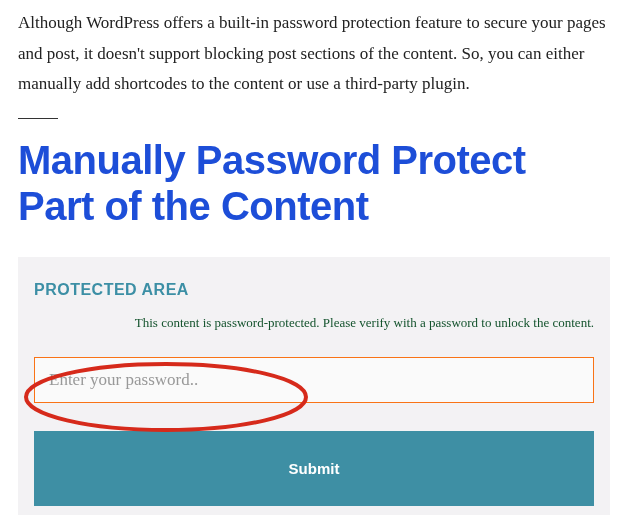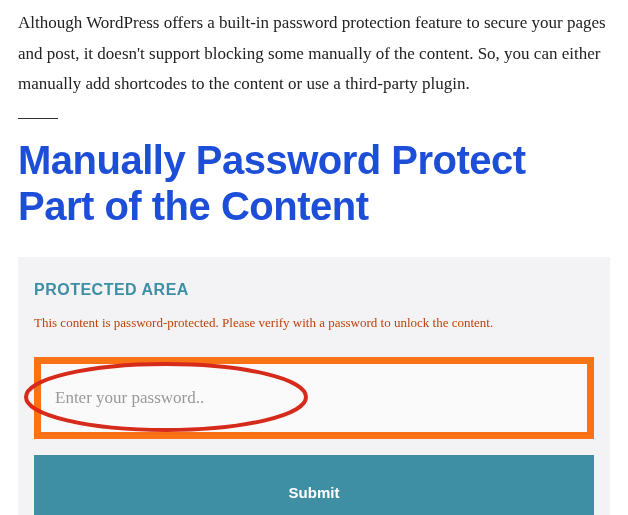--- a/index.html
+++ b/index.html
@@ -45,33 +45,34 @@
       font-family: -apple-system, BlinkMacSystemFont, "Segoe UI", Helvetica, Arial, sans-serif;
       font-size: 16px;
       font-weight: 700;
       color: #3c8fa5;
       letter-spacing: 0.5px;
       margin-bottom: 16px;
     }
     .protected-desc {
       font-family: Georgia, 'Times New Roman', serif;
       font-size: 13px;
-      color: #c2410c;
+      color: #14532d;
       margin-bottom: 26px;
+      text-align: right;
     }
     .password-input {
       width: 100%;
-      padding: 24px 14px;
+      padding: 12px 14px;
       font-size: 17px;
       font-family: Georgia, 'Times New Roman', serif;
       font-style: italic;
       color: #999;
-      border: 7px solid #f97316;
+      border: 1px solid #f97316;
       background: #fafafa;
-      margin-bottom: 16px;
+      margin-bottom: 28px;
     }
     .password-input::placeholder {
       color: #999;
       font-style: normal;
     }
     .submit-btn {
       width: 100%;
       padding: 29px;
       font-family: -apple-system, BlinkMacSystemFont, "Segoe UI", Helvetica, Arial, sans-serif;
       font-size: 15px;
@@ -82,21 +83,21 @@
       cursor: pointer;
     }
     .red-ellipse {
       position: absolute;
       pointer-events: none;
     }
   </style>
 </head>
 <body>
 
-<p class="intro-paragraph">Although WordPress offers a built-in password protection feature to secure your pages and post, it doesn't support blocking some manually of the content. So, you can either manually add shortcodes to the content or use a third-party plugin.</p>
+<p class="intro-paragraph">Although WordPress offers a built-in password protection feature to secure your pages and post, it doesn't support blocking post sections of the content. So, you can either manually add shortcodes to the content or use a third-party plugin.</p>
 
 <div class="divider"></div>
 
 <h2 class="section-heading">Manually Password Protect Part of the Content</h2>
 
 <div class="protected-box">
   <div class="protected-title">PROTECTED AREA</div>
   <div class="protected-desc">This content is password-protected. Please verify with a password to unlock the content.</div>
   <input type="text" class="password-input" placeholder="Enter your password.." style="">
   <button class="submit-btn">Submit</button>

